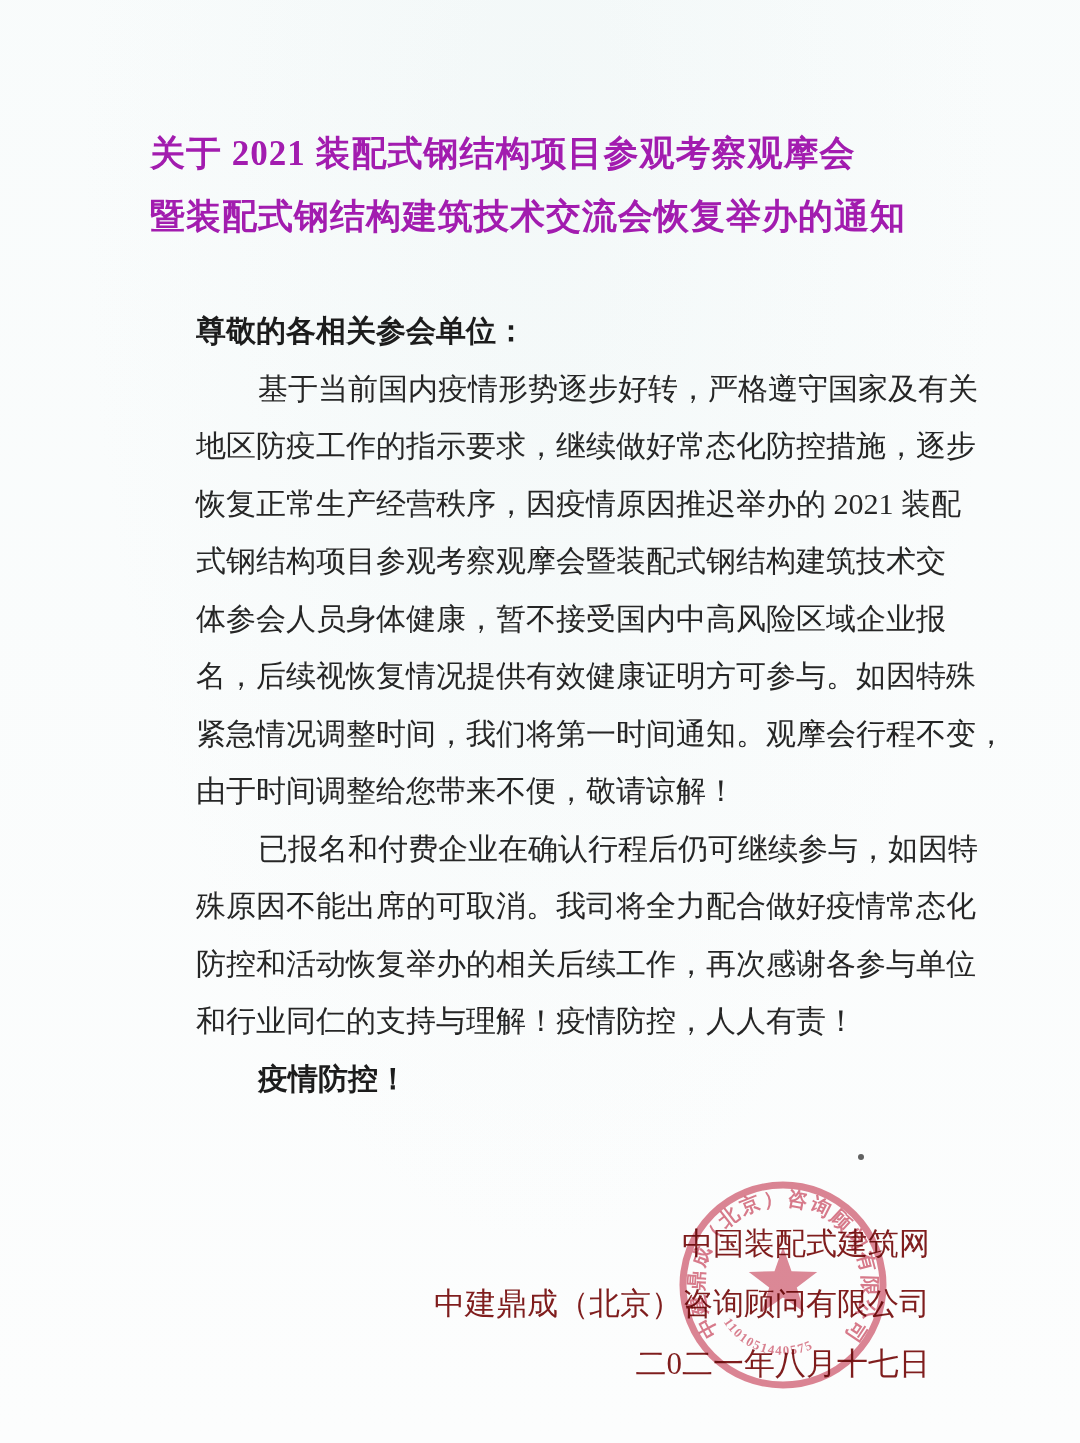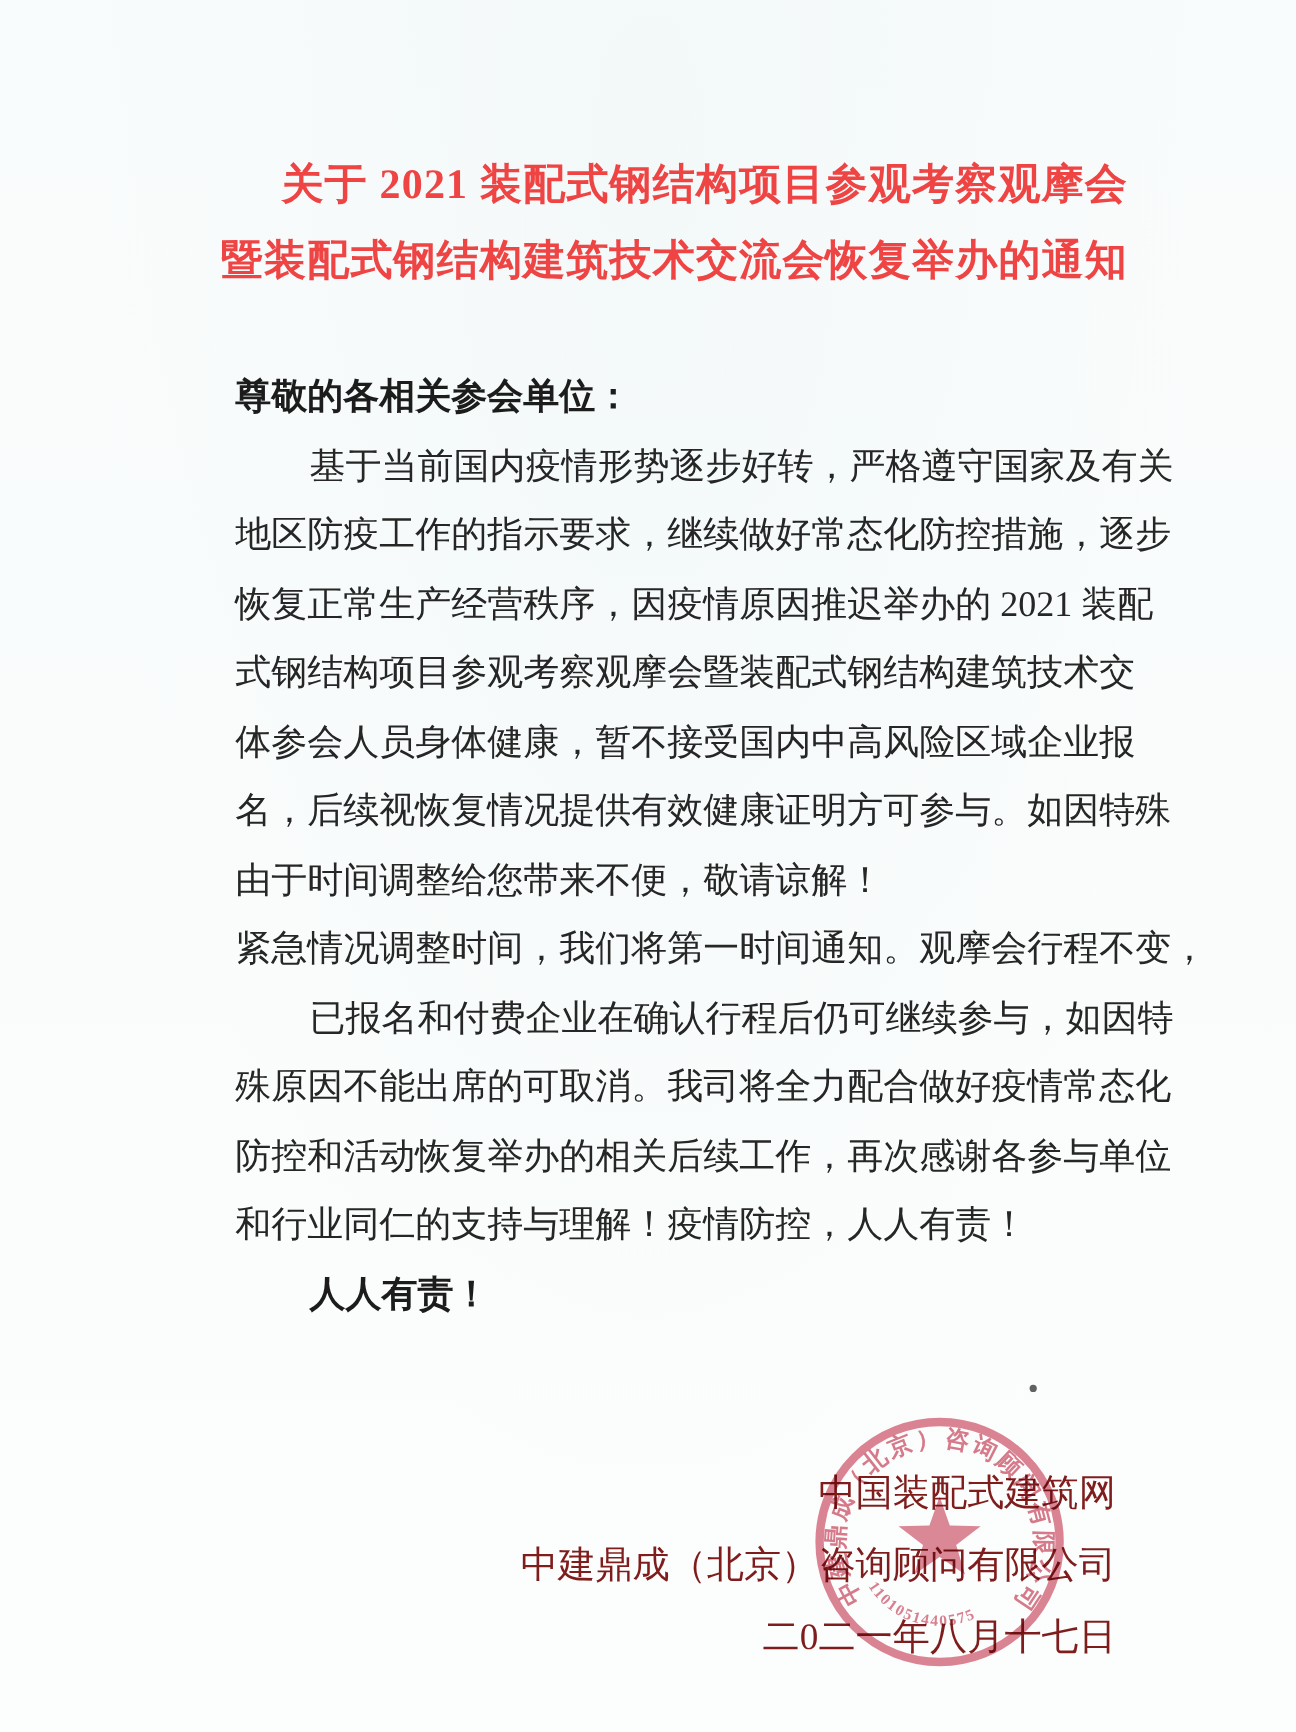--- a/index.html
+++ b/index.html
@@ -23,26 +23,26 @@
     background:
       radial-gradient(ellipse at 50% 10%, rgba(225,238,238,0.25), rgba(255,255,255,0) 60%),
       linear-gradient(180deg, rgba(245,250,250,0.5), rgba(255,255,255,0));
     pointer-events: none;
   }
   .title-block {
     position: absolute;
     top: 122px;
     left: 150px;
     width: 790px;
-    text-align: right;
+    text-align: left;
     font-size: 35px;
     font-weight: 700;
     line-height: 63px;
     letter-spacing: 1px;
-    color: #ef4444;
+    color: #a21caf;
   }
   .body-block {
     position: absolute;
     top: 302px;
     left: 160px;
     width: 800px;
     font-size: 30px;
     line-height: 57.5px;
     white-space: nowrap;
     color: #262626;
@@ -94,27 +94,27 @@
   </header>
 
   <main class="body-block">
     <div class="line bold">尊敬的各相关参会单位：</div>
     <div class="line indent">基于当前国内疫情形势逐步好转，严格遵守国家及有关</div>
     <div class="line">地区防疫工作的指示要求，继续做好常态化防控措施，逐步</div>
     <div class="line">恢复正常生产经营秩序，因疫情原因推迟举办的 2021 装配</div>
     <div class="line">式钢结构项目参观考察观摩会暨装配式钢结构建筑技术交</div>
     <div class="line">体参会人员身体健康，暂不接受国内中高风险区域企业报</div>
     <div class="line">名，后续视恢复情况提供有效健康证明方可参与。如因特殊</div>
+    <div class="line">紧急情况调整时间，我们将第一时间通知。观摩会行程不变，</div>
     <div class="line">由于时间调整给您带来不便，敬请谅解！</div>
-    <div class="line">紧急情况调整时间，我们将第一时间通知。观摩会行程不变，</div>
     <div class="line indent">已报名和付费企业在确认行程后仍可继续参与，如因特</div>
     <div class="line">殊原因不能出席的可取消。我司将全力配合做好疫情常态化</div>
     <div class="line">防控和活动恢复举办的相关后续工作，再次感谢各参与单位</div>
     <div class="line">和行业同仁的支持与理解！疫情防控，人人有责！</div>
-    <div class="line indent bold">人人有责！</div>
+    <div class="line indent bold">疫情防控！</div>
   </main>
 
   <footer class="signature-block">
     <div>中国装配式建筑网</div>
     <div>中建鼎成（北京）咨询顾问有限公司</div>
     <div>二0二一年八月十七日</div>
   </footer>
 
   <svg class="stamp" viewBox="0 0 214 214" xmlns="http://www.w3.org/2000/svg">
     <defs>

